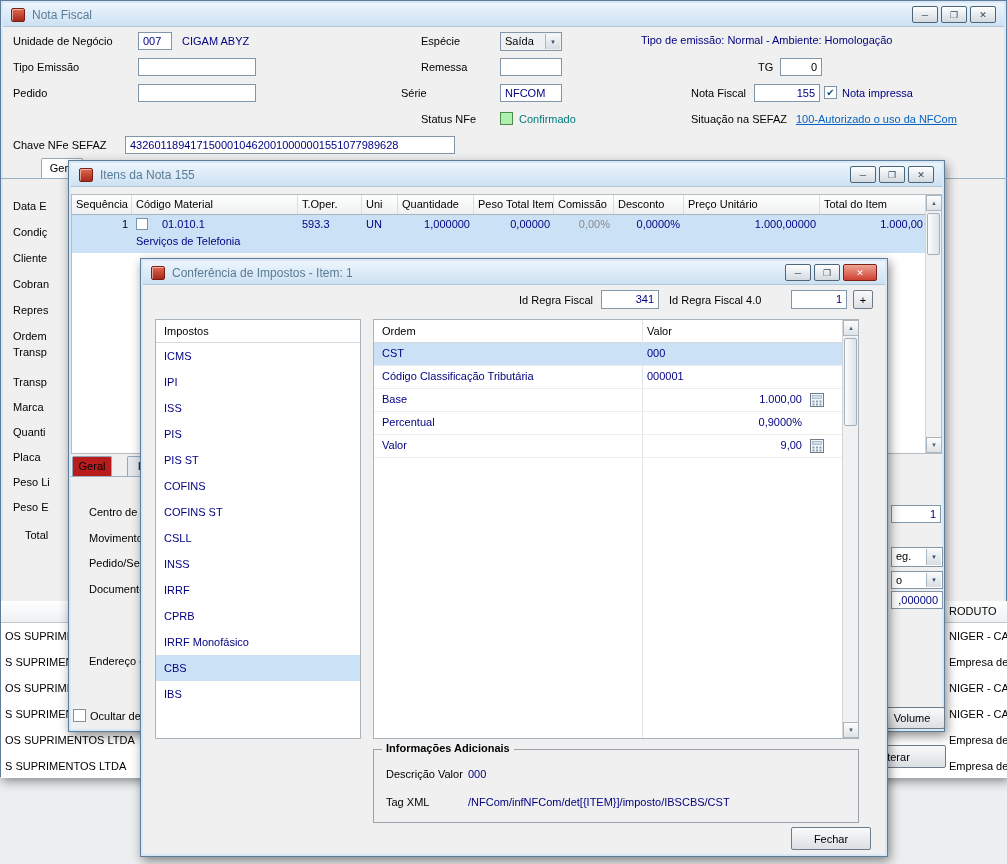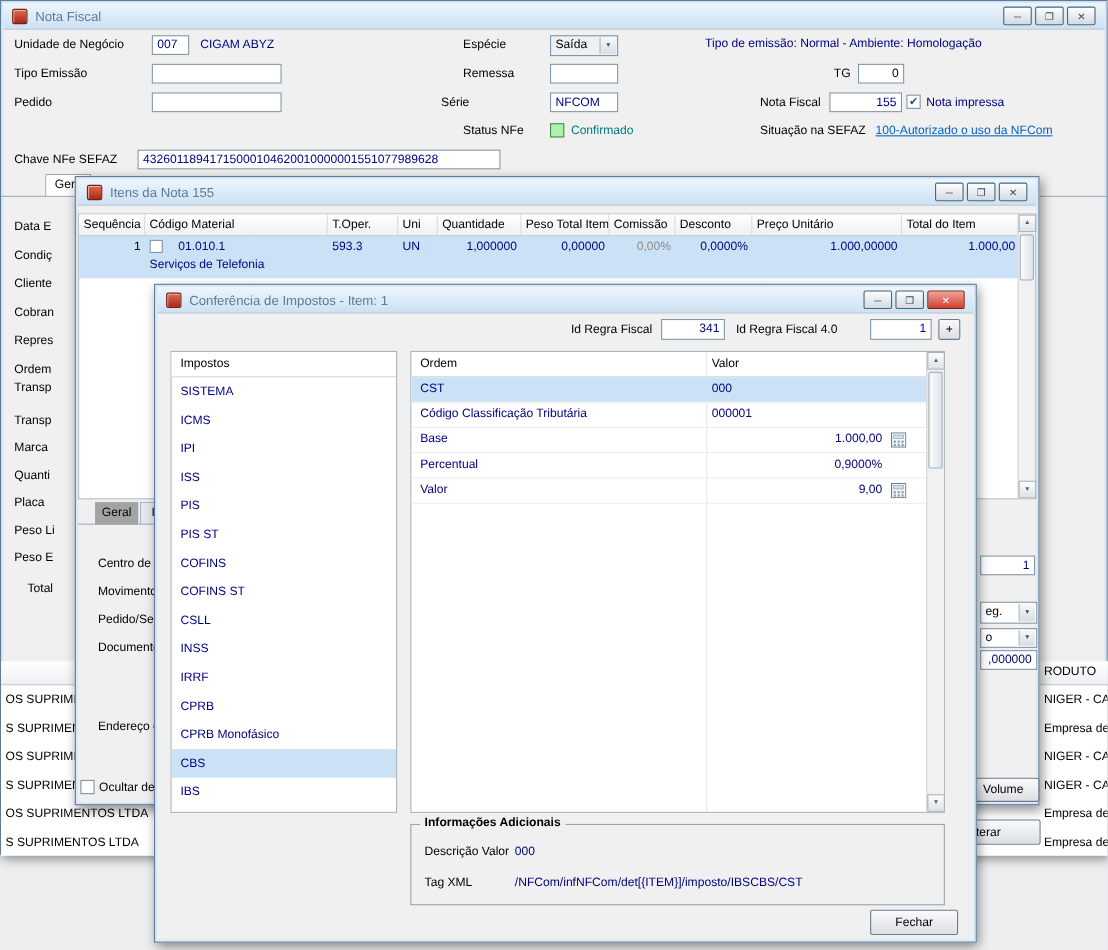--- a/index.html
+++ b/index.html
@@ -256,21 +256,21 @@
         <span class="cbx"></span>
         <div class="irow-line2">Serviços de Telefonia</div>
       </div>
       <div class="vscroll" style="right:0; top:0; bottom:0;">
         <span class="sbtn" style="top:0;">▲</span>
         <span class="sthumb" style="top:18px; height:42px;"></span>
         <span class="sbtn" style="bottom:0; top:auto;">▼</span>
       </div>
     </div>
 
-    <span class="tab" style="left:17px; top:295px; width:40px; background:#a3a3a3;">Geral</span>
+    <span class="tab" style="left:3px; top:295px; width:40px; background:#b91c1c;">Geral</span>
     <span class="tab" style="left:58px; top:295px; width:40px; background:#e4e8ec;">Imp</span>
     <span class="tabline" style="left:2px; top:315px; width:200px;"></span>
 
     <span class="dtl-lbl" style="left:20px; top:345px;">Centro de</span>
     <span class="dtl-lbl" style="left:20px; top:371px;">Movimento</span>
     <span class="dtl-lbl" style="left:20px; top:396px;">Pedido/Seq</span>
     <span class="dtl-lbl" style="left:20px; top:422px;">Documento</span>
     <span class="dtl-lbl" style="left:20px; top:494px;">Endereço c</span>
     <span class="cb" style="left:4px; top:548px;"></span>
     <span class="dtl-lbl" style="left:21px; top:549px;">Ocultar de</span>
@@ -295,33 +295,32 @@
 
     <span class="lbl" style="left:340px; top:35px; width:112px; text-align:right;">Id Regra Fiscal</span>
     <span class="field r" style="left:460px; top:31px; width:58px; height:19px;">341</span>
     <span class="lbl" style="left:528px; top:35px;">Id Regra Fiscal 4.0</span>
     <span class="field r" style="left:650px; top:31px; width:56px; height:19px;">1</span>
     <span class="btn" style="left:712px; top:31px; width:20px; height:19px;">+</span>
 
     <div class="panel" style="left:14px; top:60px; width:206px; height:420px;">
       <div class="panel-head">Impostos</div>
       <div>
-          <div class="imposto-item">SISTEMA</div>
           <div class="imposto-item">ICMS</div>
           <div class="imposto-item">IPI</div>
           <div class="imposto-item">ISS</div>
           <div class="imposto-item">PIS</div>
           <div class="imposto-item">PIS ST</div>
           <div class="imposto-item">COFINS</div>
           <div class="imposto-item">COFINS ST</div>
           <div class="imposto-item">CSLL</div>
           <div class="imposto-item">INSS</div>
           <div class="imposto-item">IRRF</div>
           <div class="imposto-item">CPRB</div>
-          <div class="imposto-item">CPRB Monofásico</div>
+          <div class="imposto-item">IRRF Monofásico</div>
           <div class="imposto-item selected">CBS</div>
           <div class="imposto-item">IBS</div>
         </div>
     </div>
 
     <div class="panel" style="left:232px; top:60px; width:486px; height:420px;">
       <div class="ctable-head">
         <span class="h1">Ordem</span>
         <span class="h2">Valor</span>
       </div>

